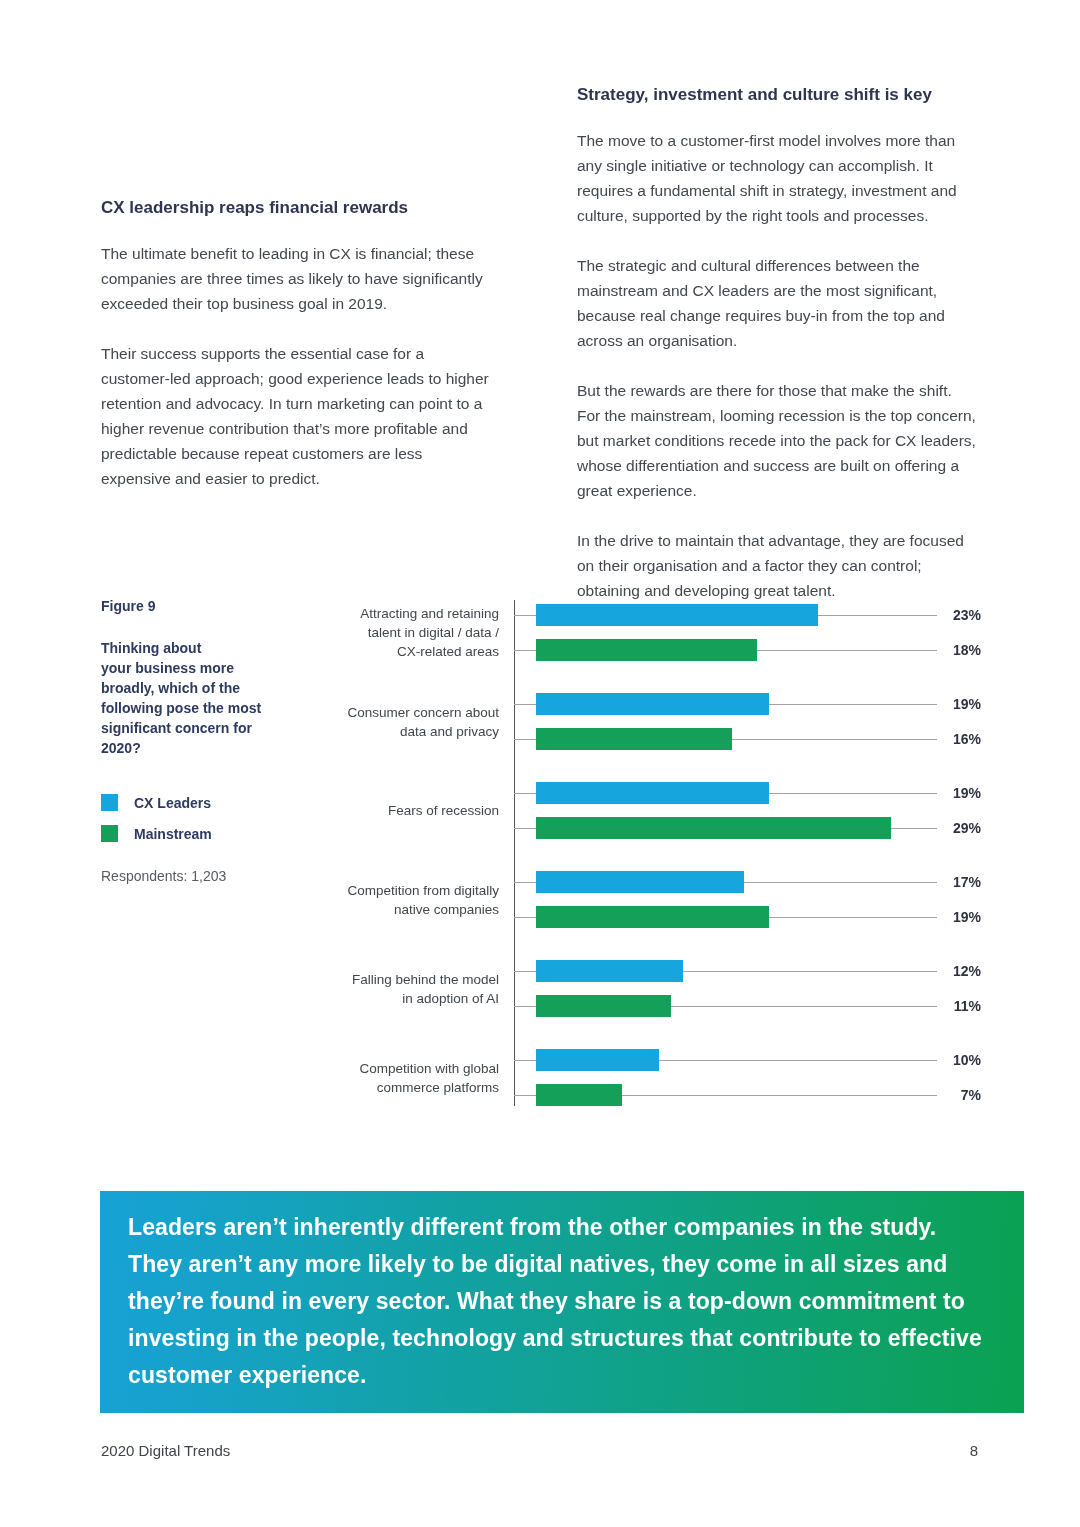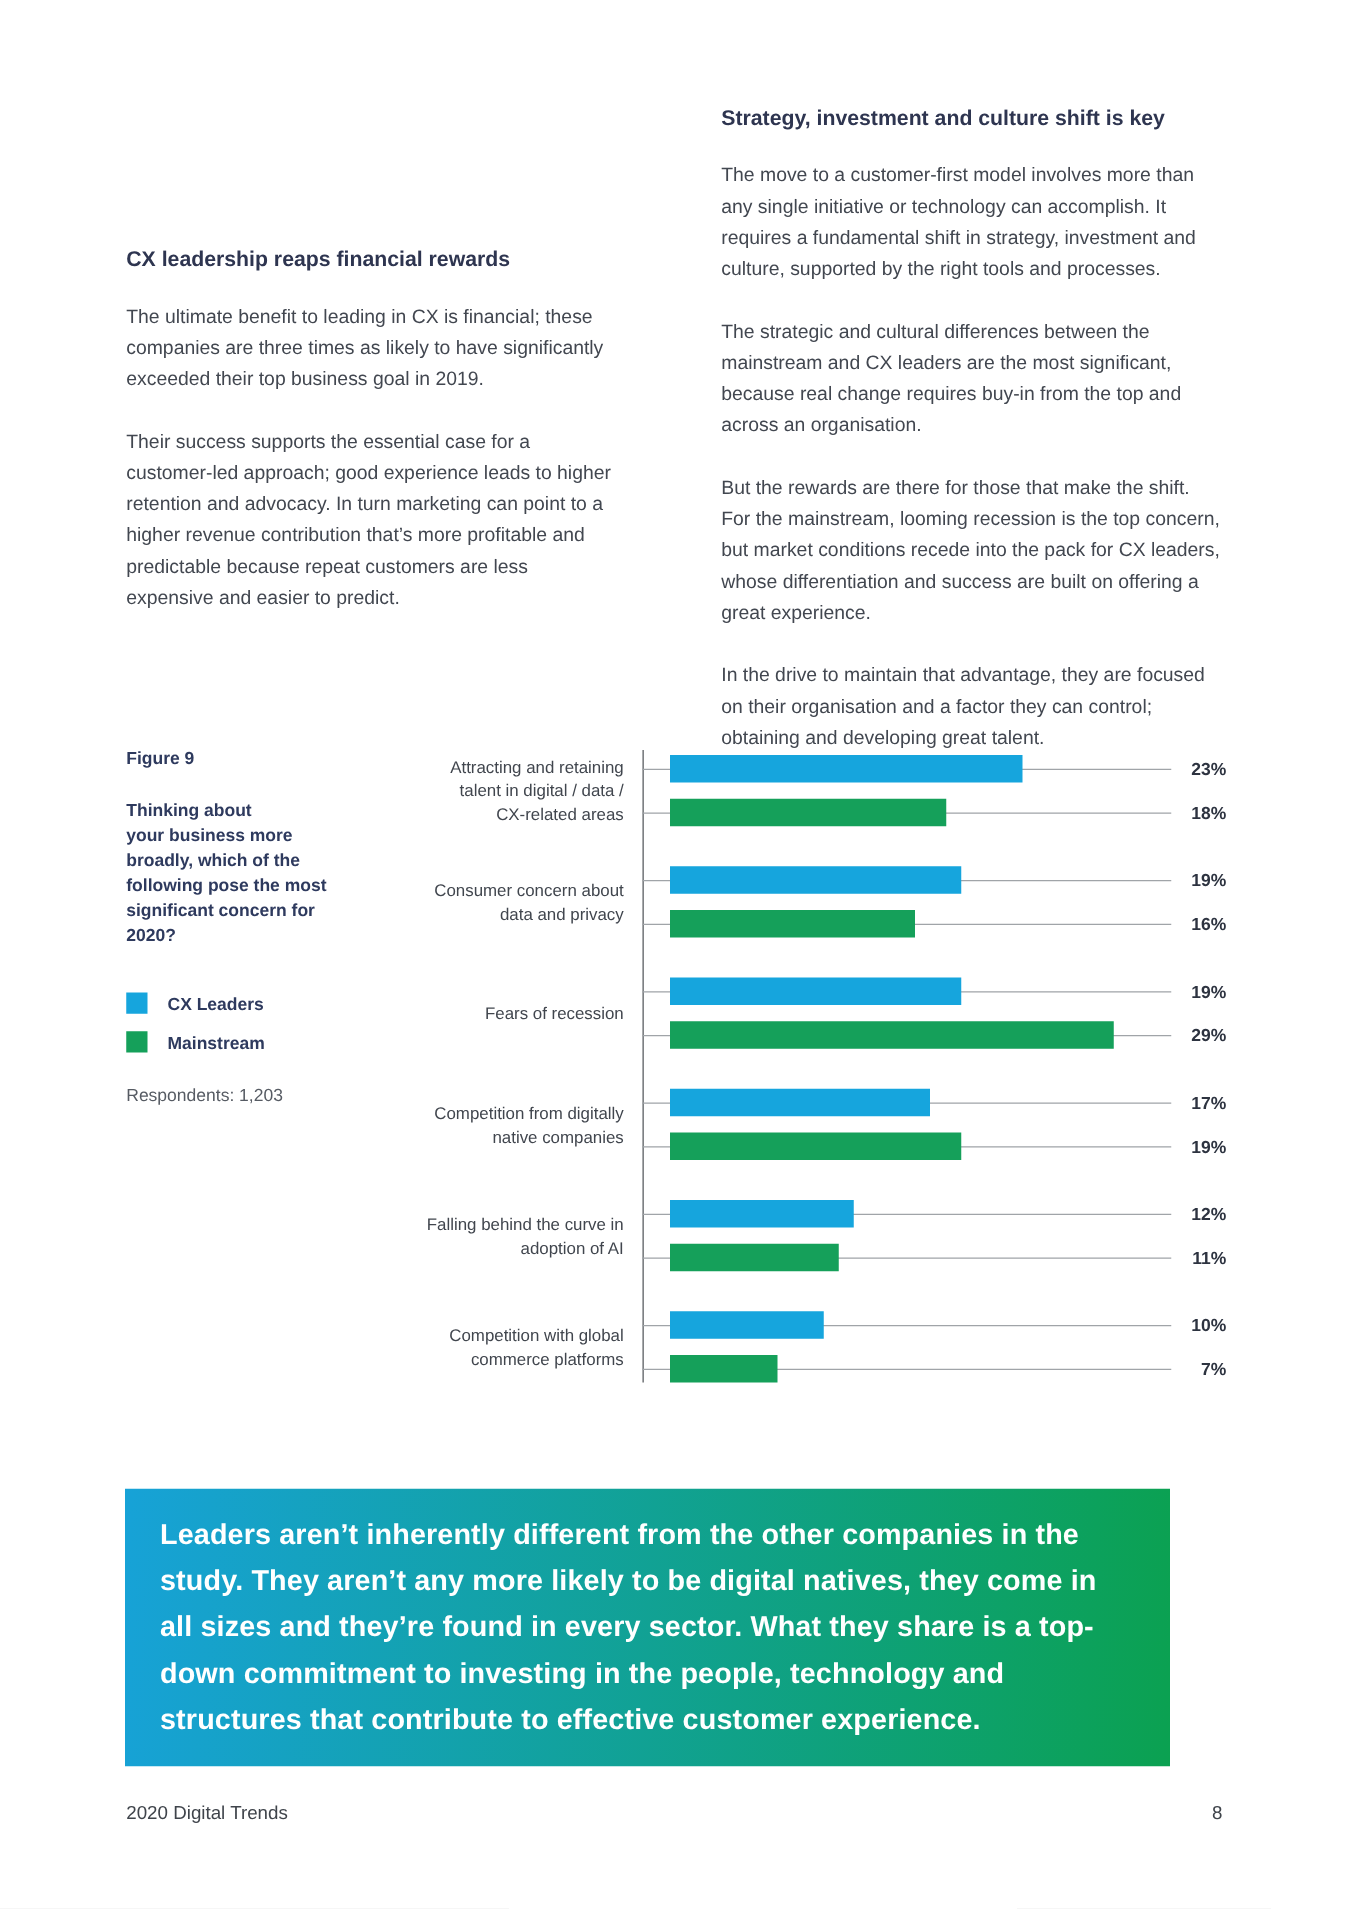--- a/index.html
+++ b/index.html
@@ -32,21 +32,21 @@
   .group:last-child{margin-bottom:0;}
   .cat{width:158px;padding-right:15px;text-align:right;font-size:13.5px;line-height:19px;color:#41464e;flex-shrink:0;}
   .rows{display:flex;flex-direction:column;gap:13px;}
   .bar-line{display:flex;align-items:center;}
   .bar-area{position:relative;width:423px;height:22px;flex-shrink:0;}
   .track{position:absolute;left:0;right:0;top:50%;height:1px;background:#a0a4a8;}
   .bar{position:absolute;left:22px;top:0;height:22px;}
   .pct{width:44px;text-align:right;font-size:14px;font-weight:bold;color:#2d3340;}
 
   
-  .callout{position:absolute;left:100px;top:1191px;width:836px;height:222px;box-sizing:border-box;padding:18px 28px;}
+  .callout{position:absolute;left:100px;top:1191px;width:924px;height:222px;box-sizing:border-box;padding:18px 28px;}
   .callout-text{color:#ffffff;font-size:23px;font-weight:bold;line-height:37px;margin:0;letter-spacing:0.1px;}
 
   
   .footer{position:absolute;left:101px;top:1442px;width:877px;display:flex;justify-content:space-between;font-size:15px;color:#3f444b;}
 </style>
 </head>
 <body>
 
 <div class="page">
 
@@ -157,21 +157,21 @@
             <div class="bar-line">
               <div class="bar-area">
                 <div class="track"></div>
                 <div class="bar" style="background: rgb(21, 160, 90); width: 232.75px;"></div>
               </div>
               <div class="pct">19%</div>
             </div>
           </div>
         </div>
         <div class="group">
-          <div class="cat">Falling behind the curve in adoption of AI</div>
+          <div class="cat">Falling behind the model in adoption of AI</div>
           <div class="rows">
             <div class="bar-line">
               <div class="bar-area">
                 <div class="track"></div>
                 <div class="bar" style="background: rgb(22, 165, 221); width: 147px;"></div>
               </div>
               <div class="pct">12%</div>
             </div>
             <div class="bar-line">
               <div class="bar-area">

